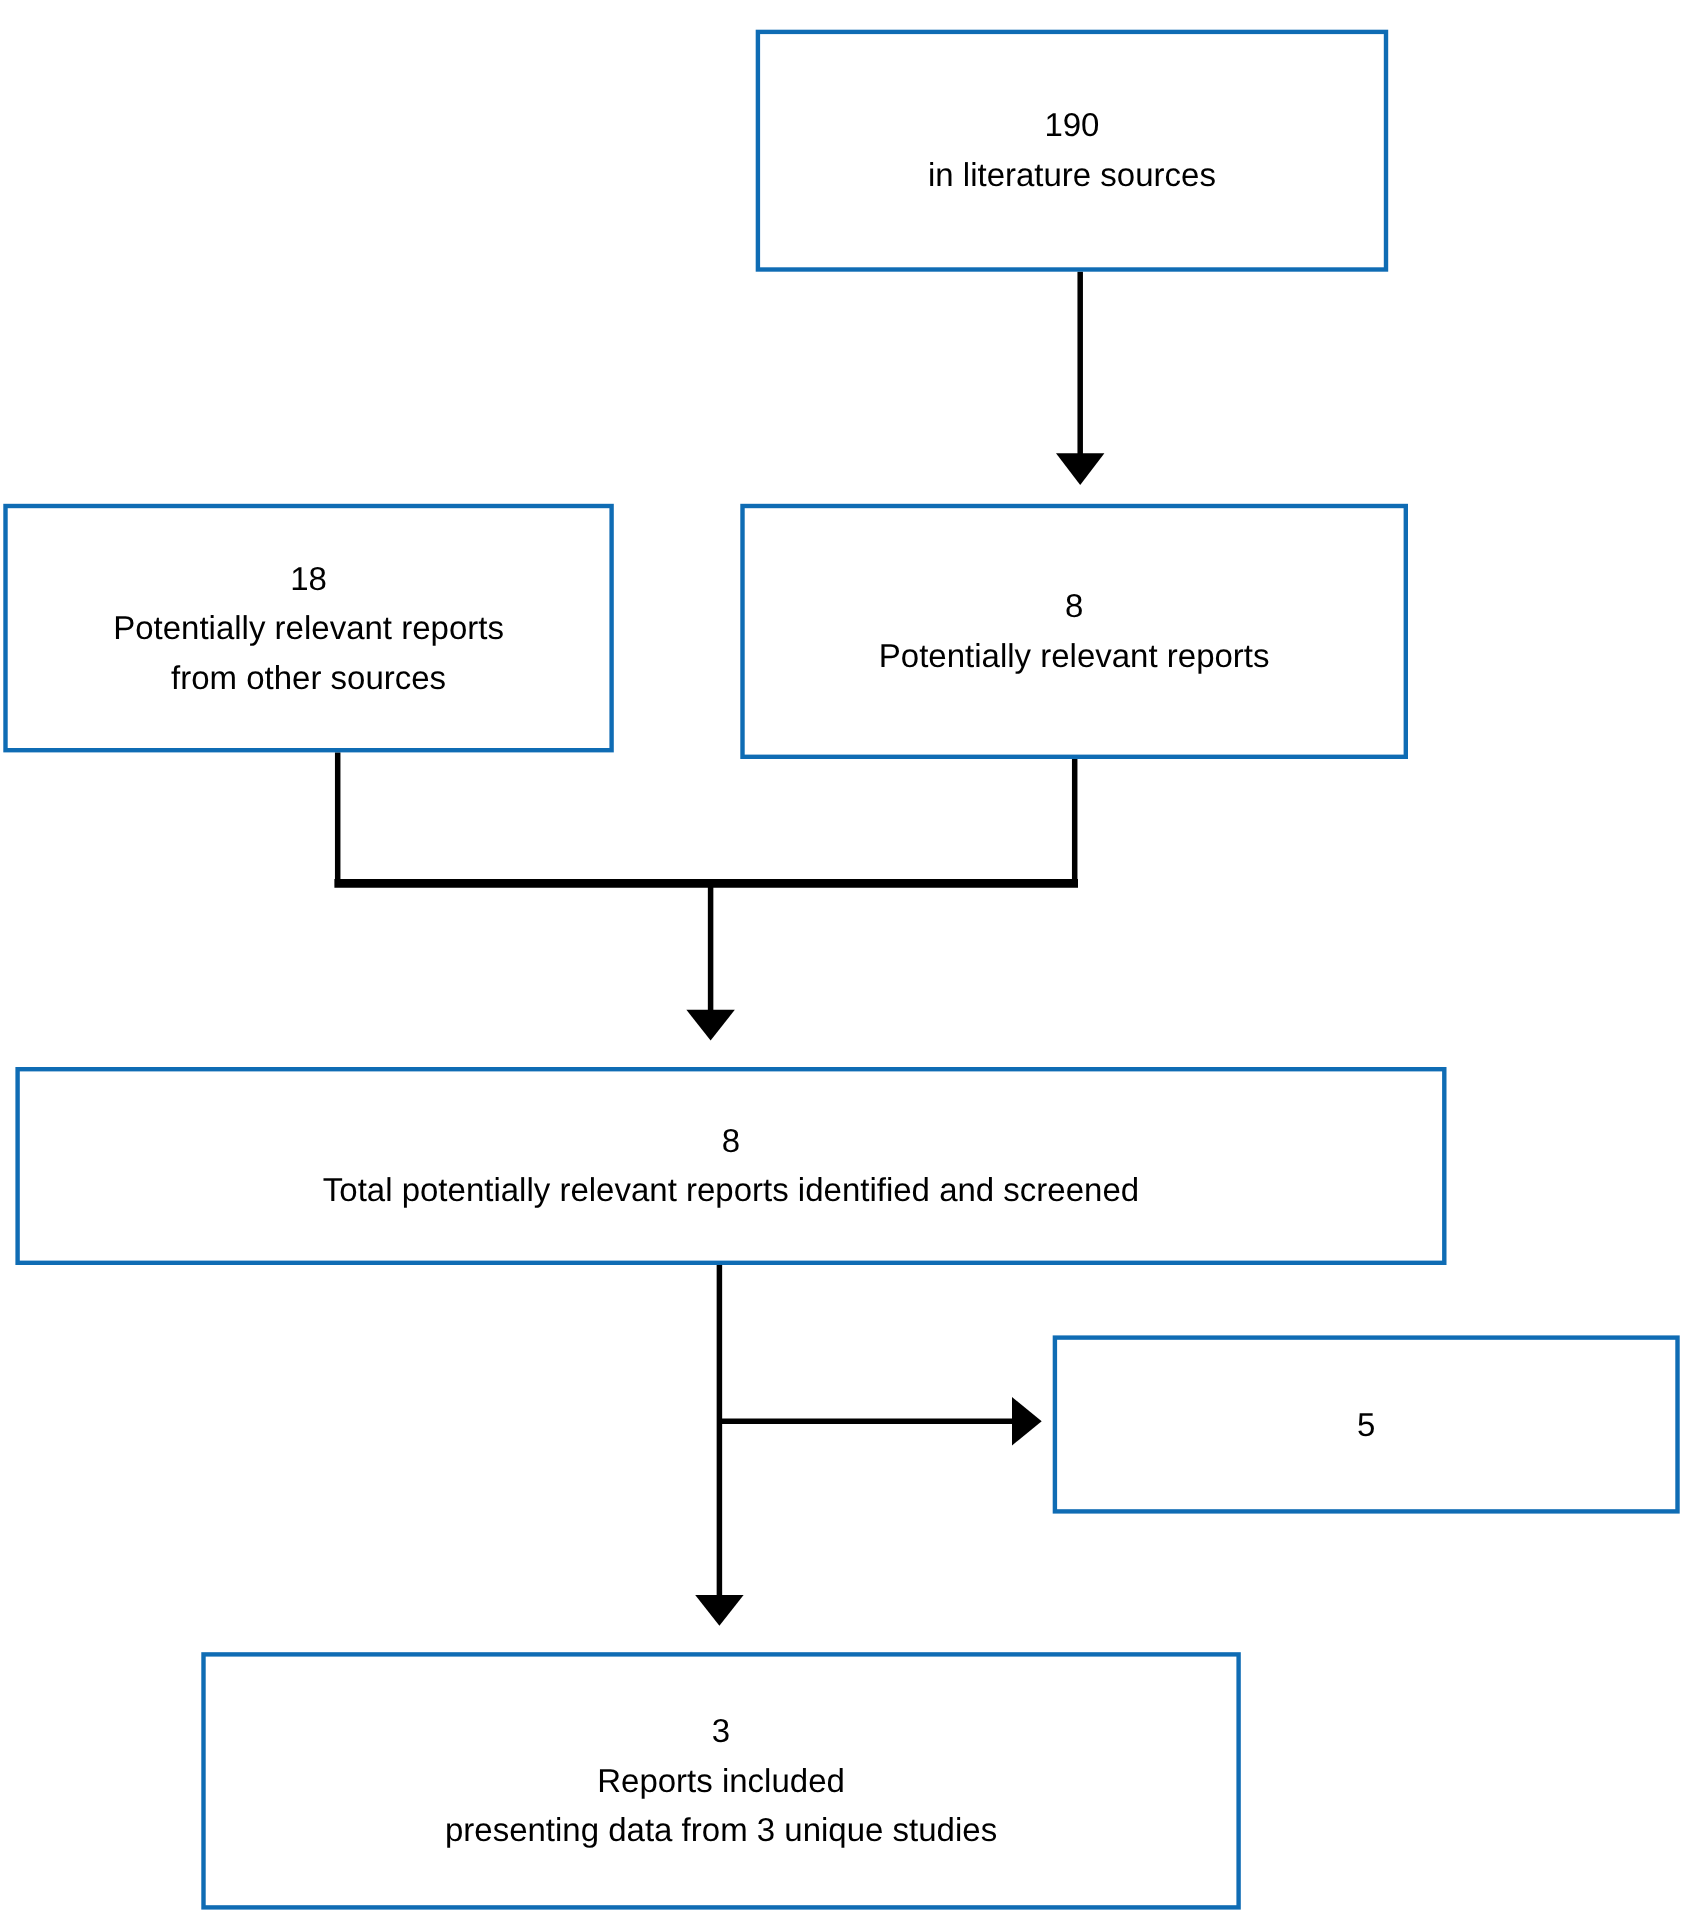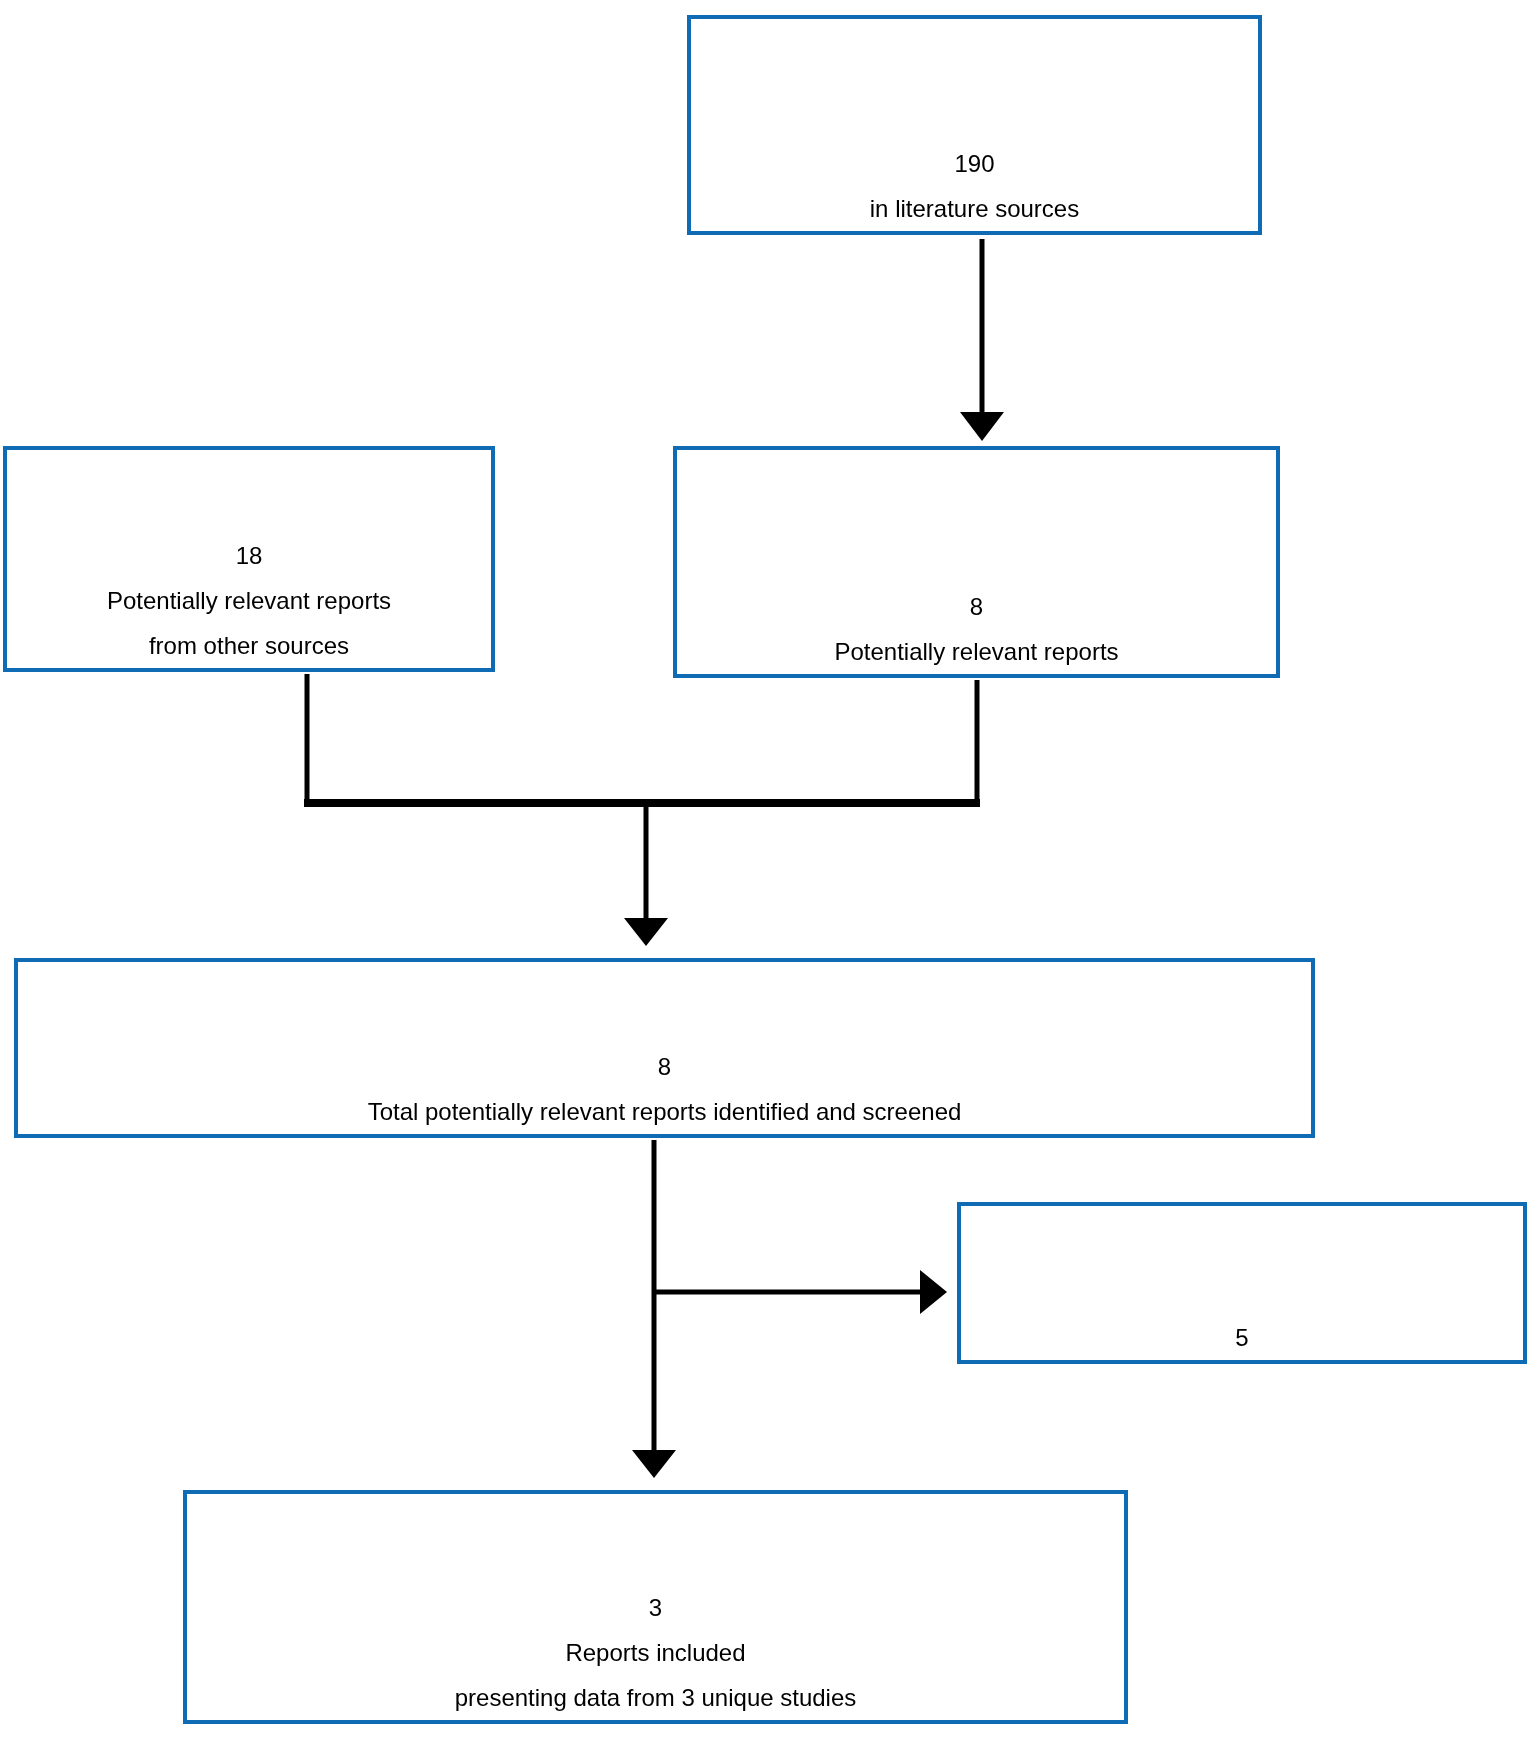--- a/index.html
+++ b/index.html
@@ -34,30 +34,31 @@
     fill:var(--connector);
     stroke:none;
   }
   .box{
     position:absolute;
     box-sizing:border-box;
     border:4px solid var(--box-border);
     background:var(--bg);
     display:flex;
     flex-direction:column;
-    justify-content:flex-end;
+    justify-content:center;
     align-items:center;
     text-align:center;
-    font-size:24px;
+    font-size:30px;
     line-height:45px;
+    margin-top:12px;
   }
   .box .count,.box .line{white-space:nowrap;}
   .box .line:empty{display:none;}
   .box-citations{left:687px; top:15px;   width:575px;  height:220px;}
-  .box-other    {left:3px;   top:446px;  width:492px;  height:226px;}
+  .box-other    {left:3px;   top:446px;  width:555px;  height:226px;}
   .box-identified{left:673px;top:446px;  width:607px;  height:232px;}
   .box-total    {left:14px;  top:958px;  width:1301px; height:180px;}
   .box-excluded {left:957px; top:1202px; width:570px;  height:162px;}
   .box-included {left:183px; top:1490px; width:945px;  height:234px;}
 </style>
 </head>
 <body>
 
 <div class="diagram">
 

